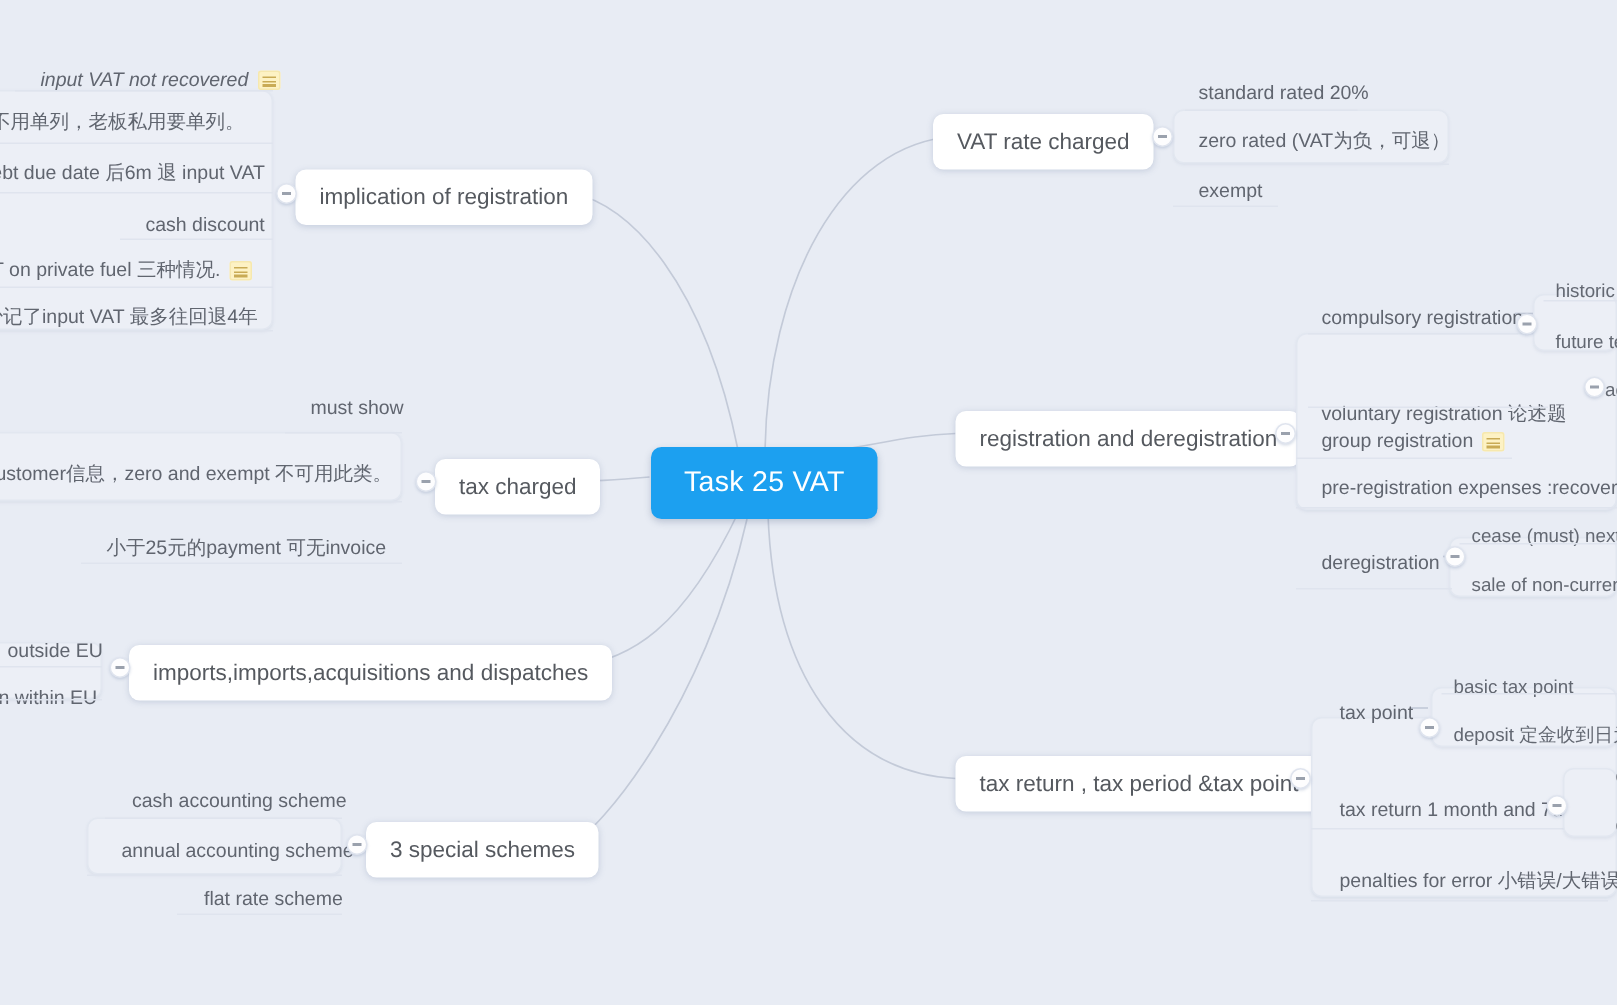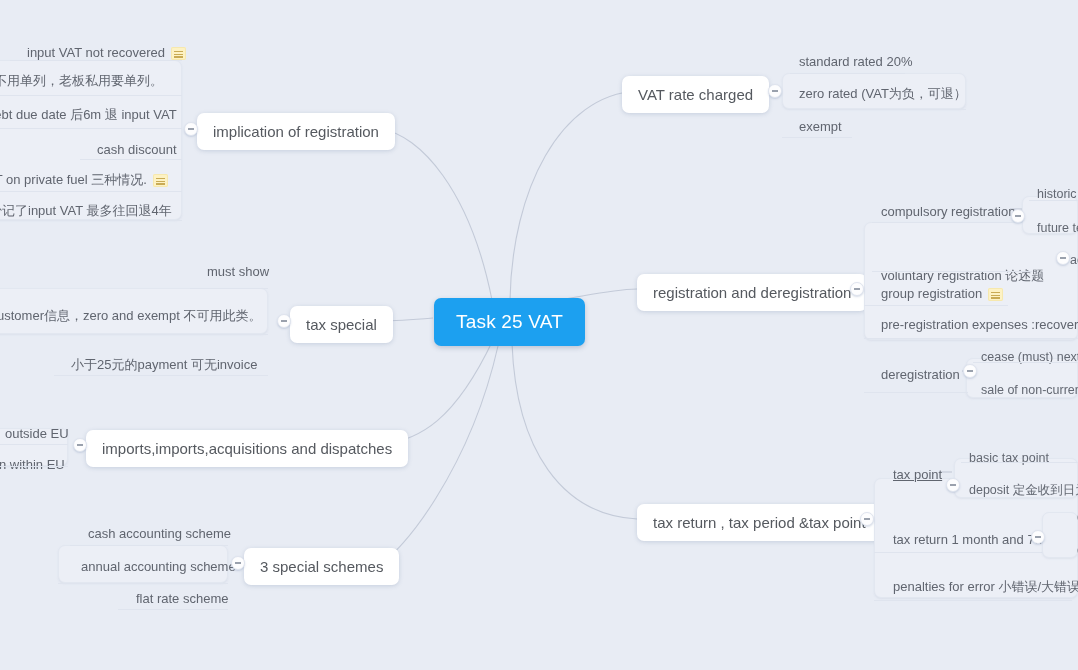--- a/index.html
+++ b/index.html
@@ -208,21 +208,21 @@
     </div>
   <div class="ul" style="left:864px; top:392px; width:104px;"></div>
 
   <div class="node lvl1" style="left:637px; top:504px;">tax return , tax period &amp;tax point</div>
   <div class="toggle" style="left:860px; top:512px;">
       <i></i>
     </div>
 
   <div class="sheet" style="left:874px; top:478px; width:204px; height:120px;"></div>
 
-  <div class="node lvl2" style="left:884px; top:462px;text-decoration:underline;">tax point</div>
+  <div class="node lvl2" style="left:884px; top:462px;">tax point</div>
   <div class="sheet" style="left:954px; top:458px; width:124px; height:40px;"></div>
   <div class="node lvl3" style="left:961px; top:446px;">basic tax point</div>
   <div class="ul" style="left:961px; top:462px; width:117px;"></div>
   <div class="node lvl3" style="left:961px; top:478px;">deposit 定金收到日为</div>
   <div class="toggle" style="left:946px; top:478px;">
       <i></i>
     </div>
 
   <div class="node lvl2" style="left:884px; top:527px;">tax return 1 month and 7days</div>
   <div class="ul" style="left:874px; top:552px; width:204px;"></div>
@@ -253,41 +253,41 @@
   <div class="toggle" style="left:73px; top:438px;">
       <i></i>
     </div>
 
   <div class="sheet" style="left:-40px; top:428px; width:108px; height:38px;"></div>
   <div class="node lvl2" style="left:-4px; top:421px;">outside EU</div>
   <div class="ul" style="left:-40px; top:444px; width:108px;"></div>
   <div class="node lvl2" style="left:-10px; top:452px;">n within EU</div>
   <div class="ul" style="left:-40px; top:466px; width:108px;"></div>
 
-  <div class="node lvl1" style="left:290px; top:306px;">tax special</div>
+  <div class="node lvl1" style="left:290px; top:306px;">tax charged</div>
   <div class="toggle" style="left:277px; top:314px;">
       <i></i>
     </div>
 
   <div class="sheet" style="left:-40px; top:288px; width:308px; height:46px;"></div>
   <div class="node lvl2" style="left:198px; top:259px;">must show</div>
   <div class="ul" style="left:190px; top:288px; width:78px;"></div>
   <div class="node lvl2" style="left:-12px; top:303px;">ustomer信息，zero and exempt 不可用此类。</div>
   <div class="ul" style="left:-40px; top:334px; width:308px;"></div>
   <div class="node lvl2" style="left:62px; top:352px;">小于25元的payment 可无invoice</div>
   <div class="ul" style="left:54px; top:375px; width:214px;"></div>
 
   <div class="node lvl1" style="left:197px; top:113px;">implication of registration</div>
   <div class="toggle" style="left:184px; top:122px;">
       <i></i>
     </div>
 
   <div class="sheet" style="left:-40px; top:60px; width:222px; height:160px;"></div>
 
-  <div class="node lvl2" style="left:18px; top:40px;">
+  <div class="node lvl2" style="left:18px; top:40px;font-style:italic;">
     <span class="nlabel">input VAT not recovered</span><span class="note"></span>
   </div>
   <div class="ul" style="left:10px; top:60px; width:172px;"></div>
 
   <div class="node lvl2" style="left:-28px; top:68px;">用不用单列，老板私用要单列。</div>
   <div class="ul" style="left:-40px; top:95px; width:222px;"></div>
 
   <div class="node lvl2" style="left:-22px; top:102px;">debt due date 后6m 退 input VAT</div>
   <div class="ul" style="left:-40px; top:128px; width:222px;"></div>
 

